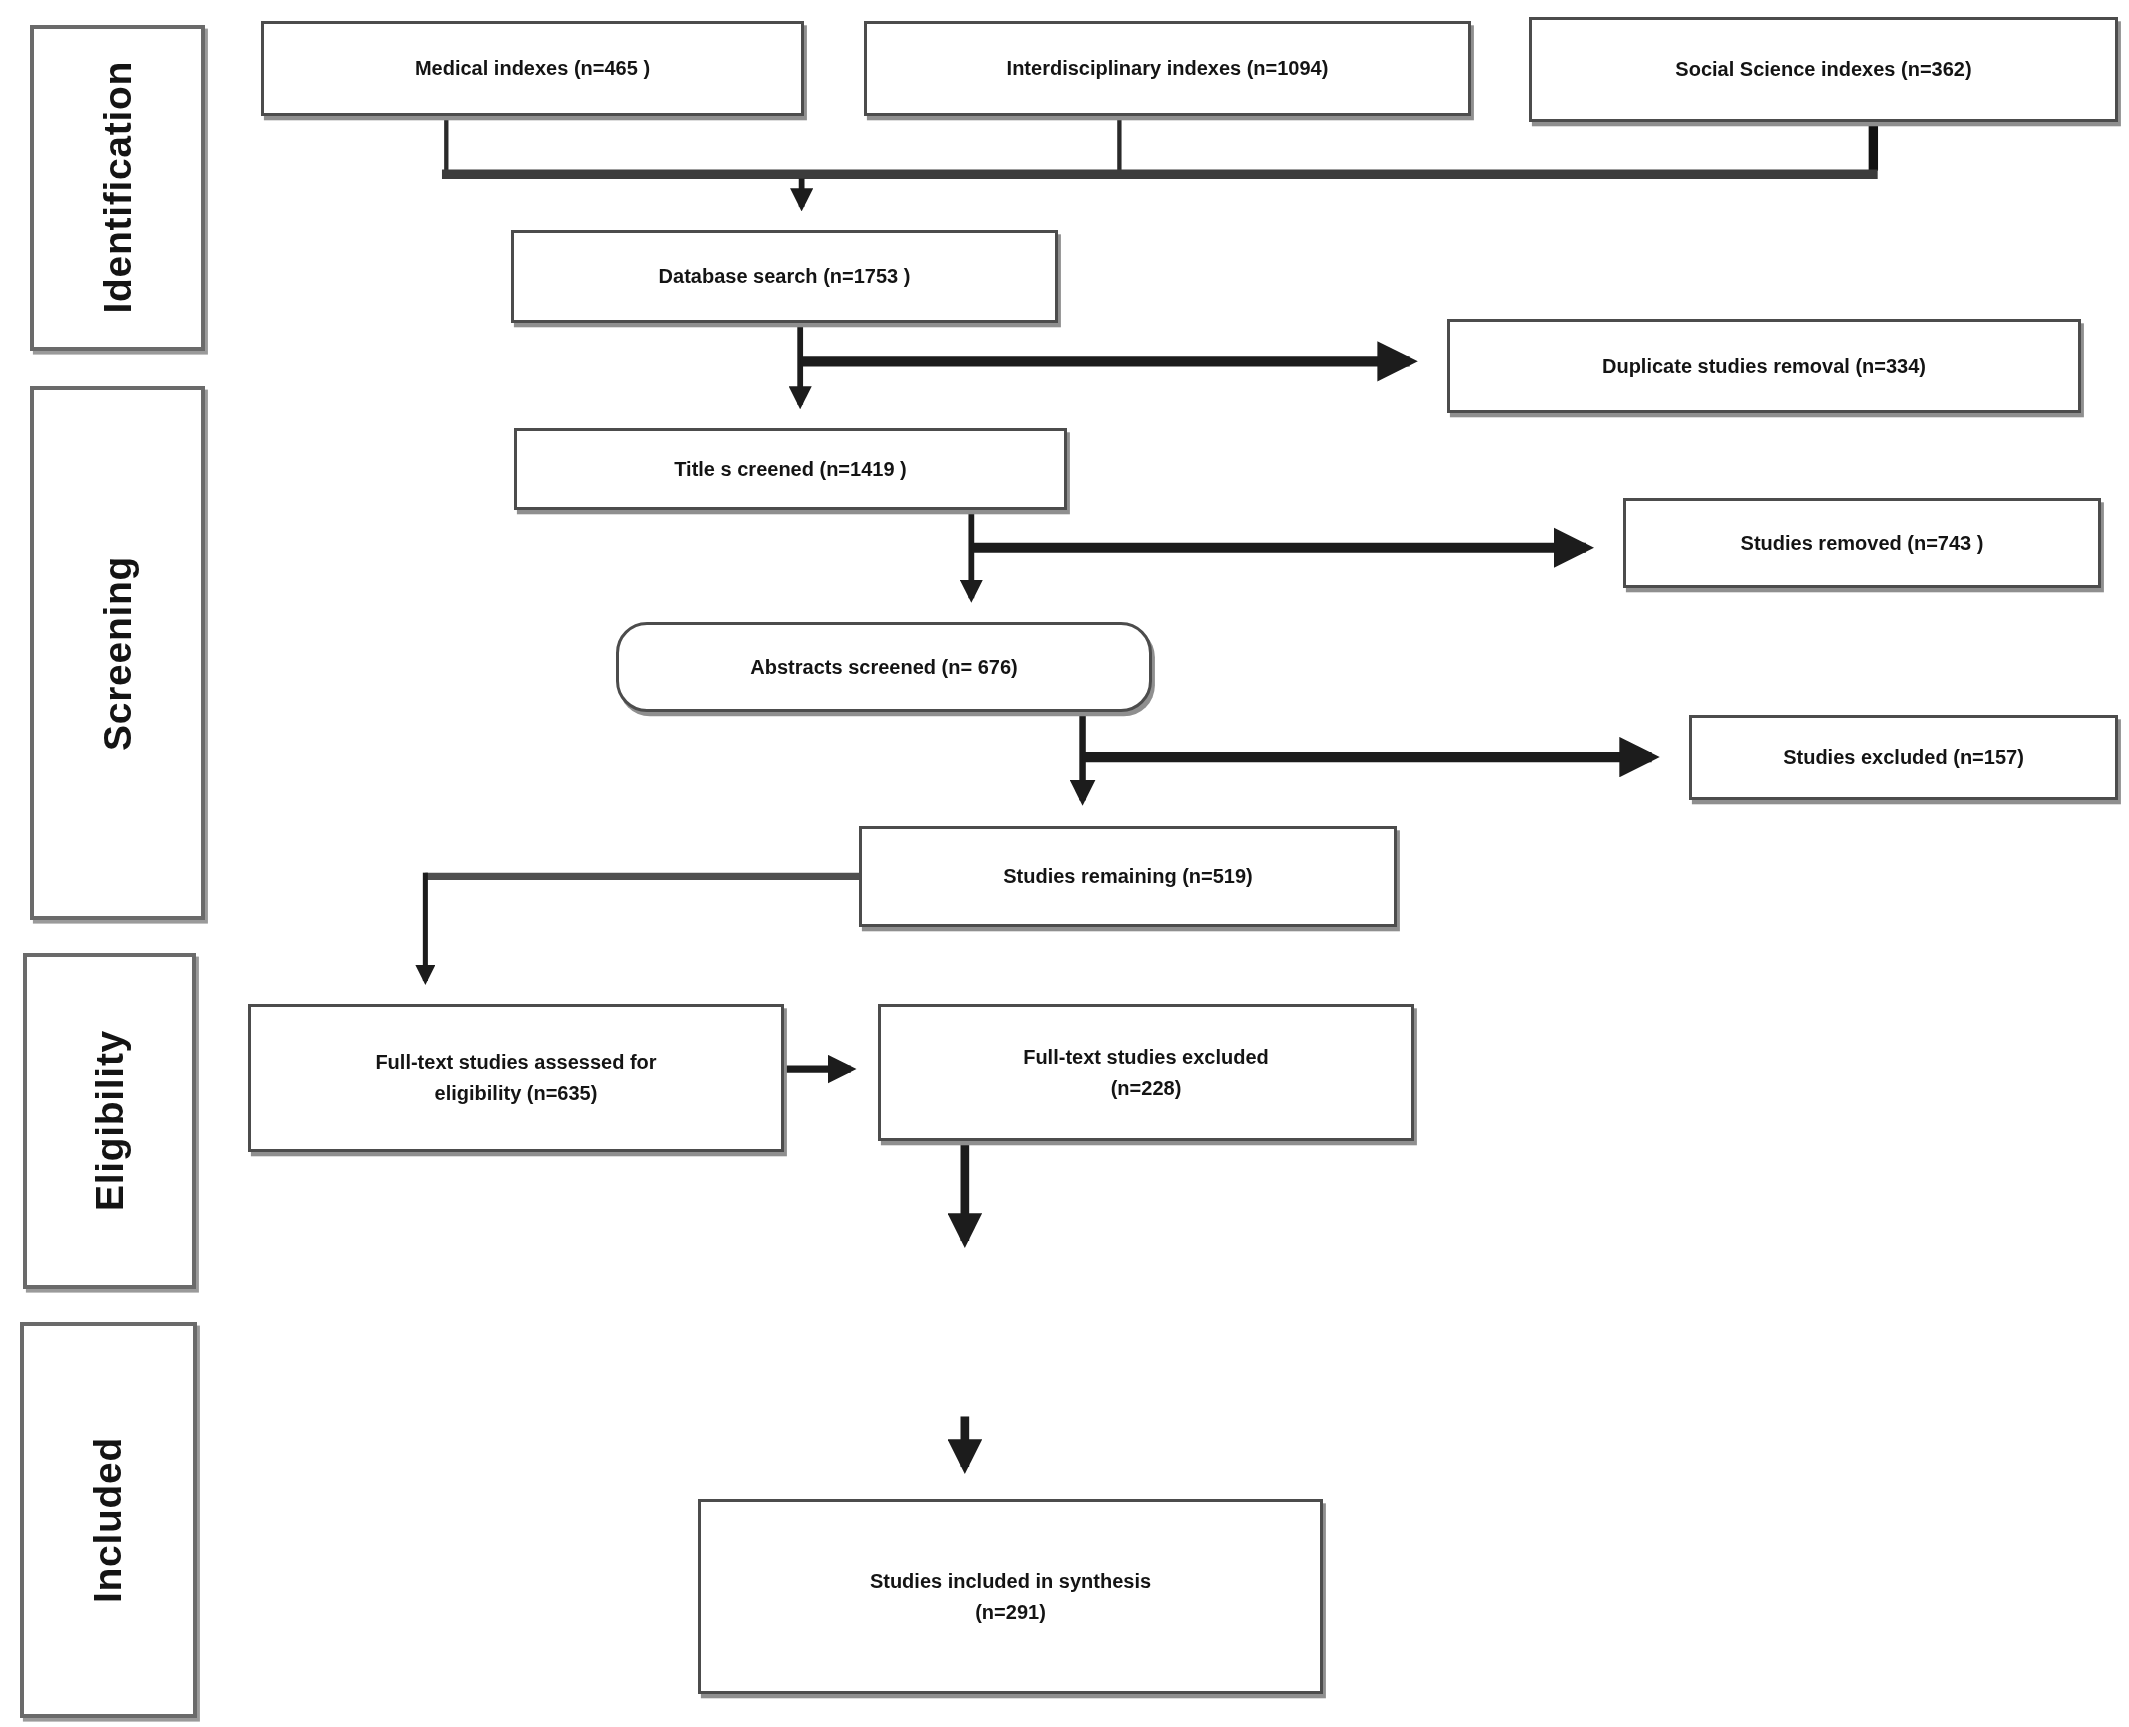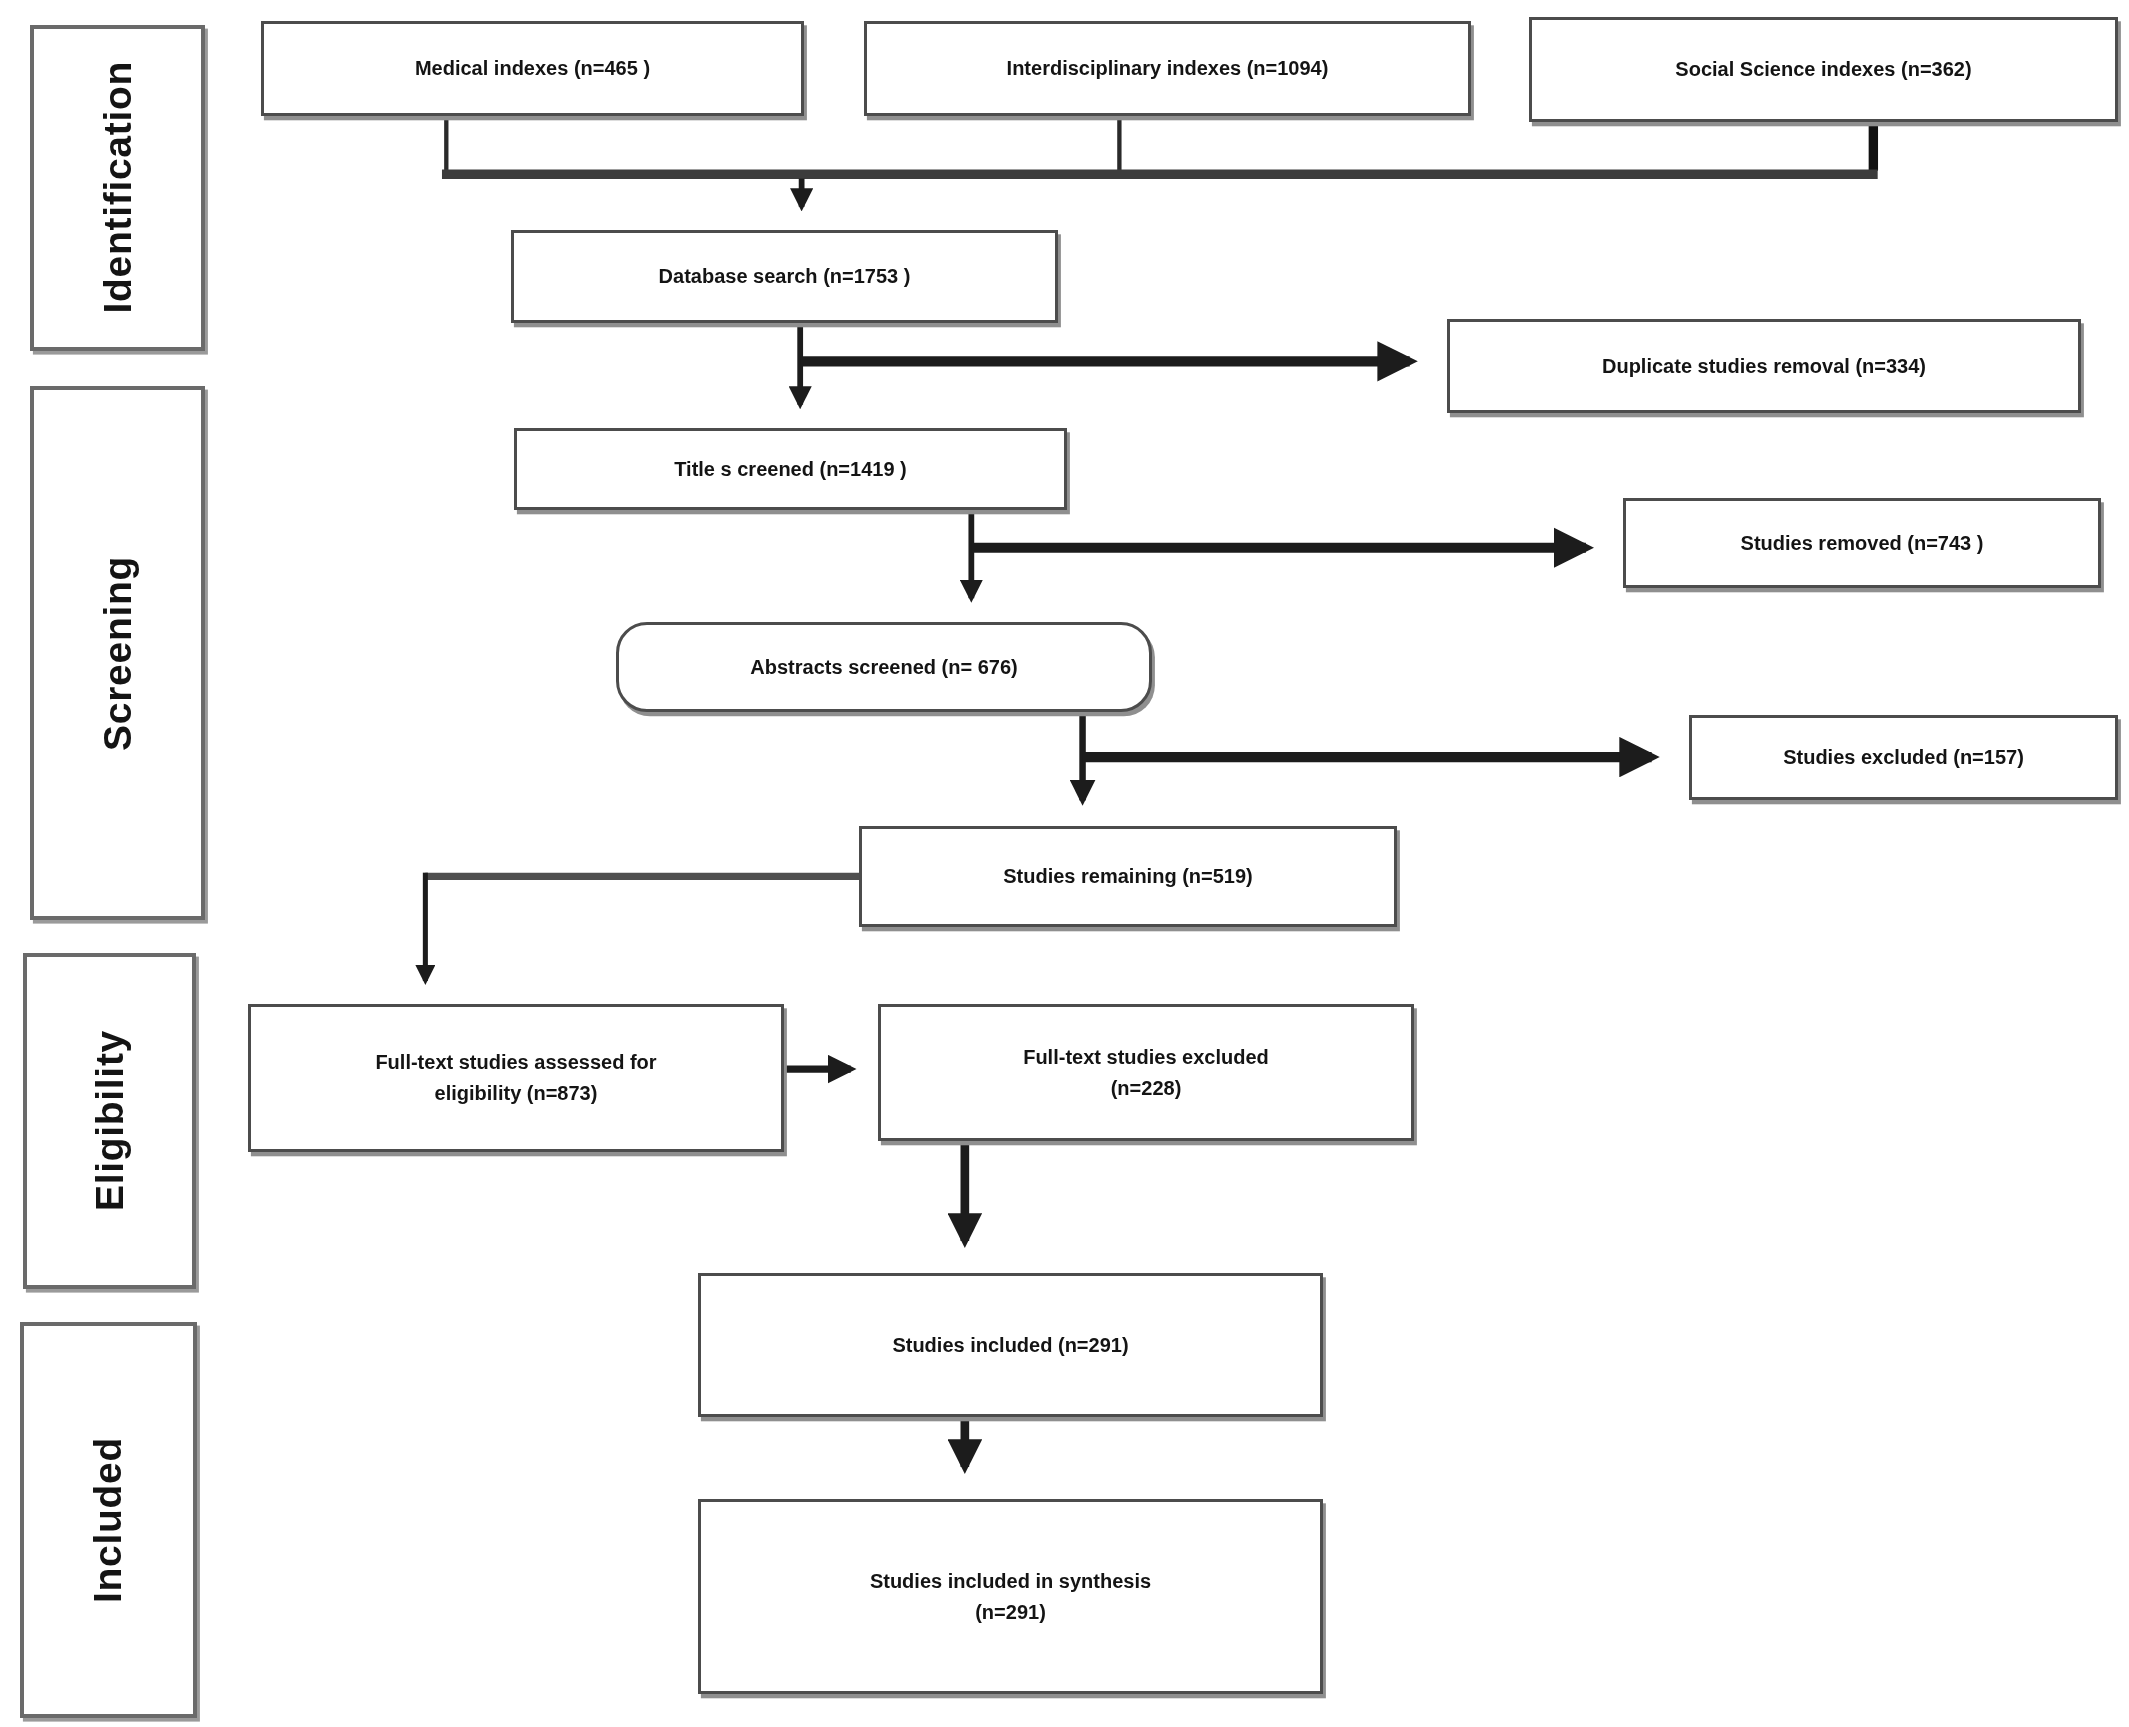--- a/index.html
+++ b/index.html
@@ -160,28 +160,25 @@
     <span>Abstracts screened (n= 676)</span>
   </div>
   <div class="fbox" id="box-excluded">
     <span>Studies excluded (n=157)</span>
   </div>
   <div class="fbox" id="box-remaining">
     <span>Studies remaining (n=519)</span>
   </div>
   <div class="fbox" id="box-assessed">
     <span>Full-text studies assessed for</span>
-    <span>eligibility (n=873)</span>
+    <span>eligibility (n=635)</span>
   </div>
   <div class="fbox" id="box-ft-excluded">
     <span>Full-text studies excluded</span>
     <span>(n=228)</span>
-  </div>
-  <div class="fbox" id="box-included">
-    <span>Studies included (n=291)</span>
   </div>
   <div class="fbox" id="box-synthesis">
     <span>Studies included in synthesis</span>
     <span>(n=291)</span>
   </div>
 
 </div>
 
 
 </body></html>

